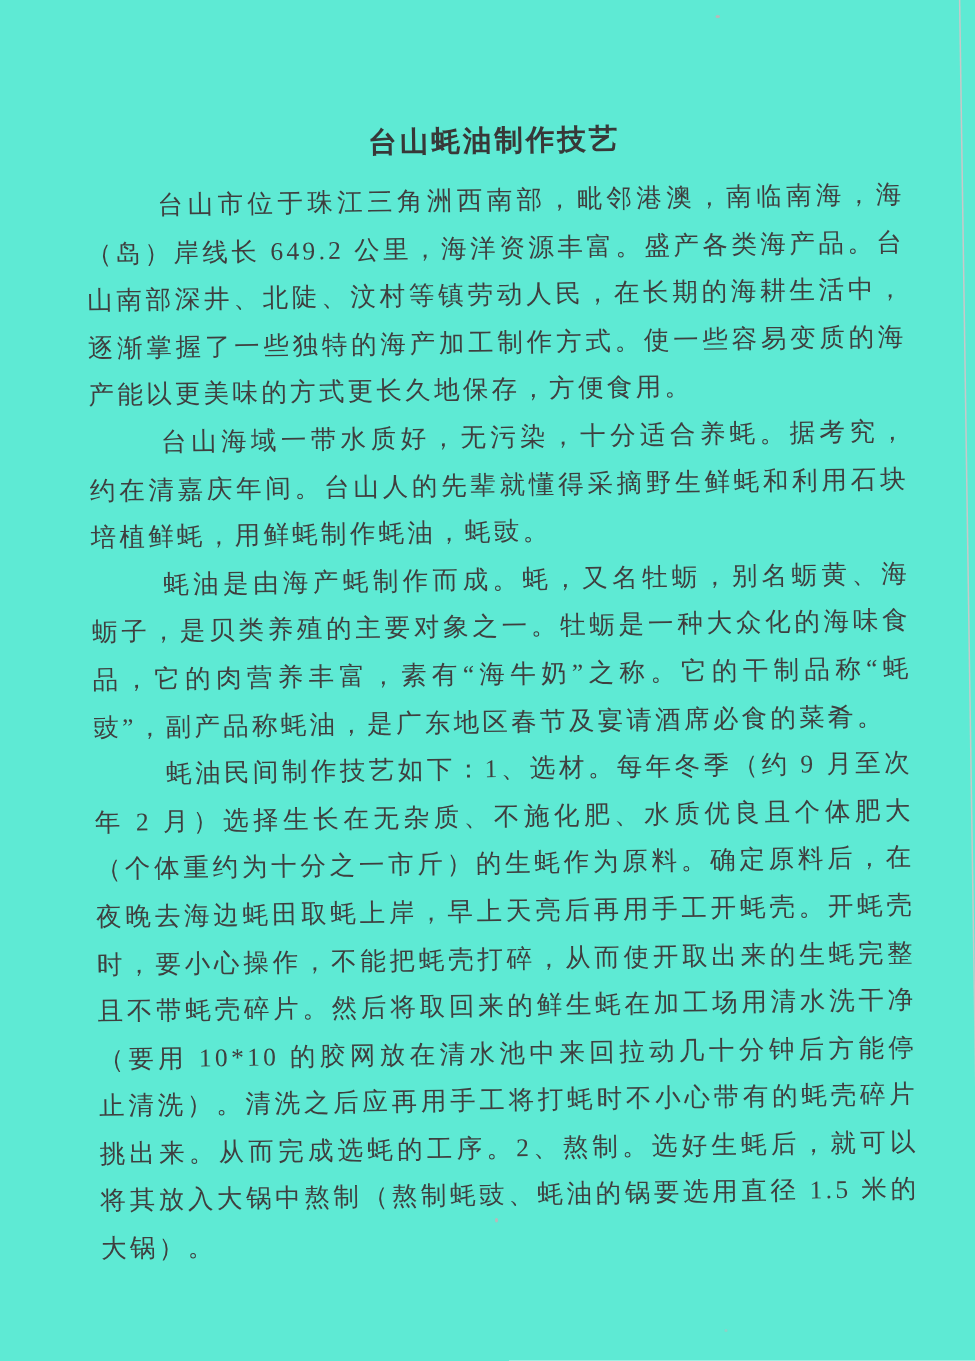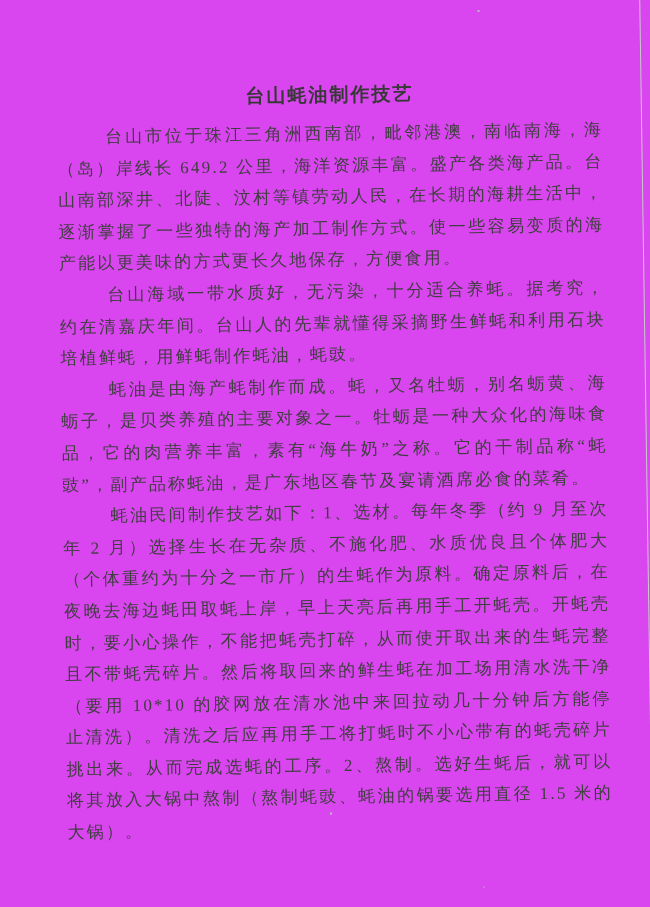--- a/index.html
+++ b/index.html
@@ -10,21 +10,21 @@
     width: 650px;
     height: 907px;
     background: #ffffff;
     position: relative;
     overflow: hidden;
     font-family: "Liberation Serif", "DejaVu Serif", serif;
   }
   .sheet {
     position: absolute;
     inset: 0;
-    background: #d946ef;
+    background: #5eead4;
   }
   
   .edge-line {
     position: absolute;
     left: 646px;
     top: -10px;
     width: 1px;
     height: 930px;
     background: #c9c9c9;
     transform: rotate(-0.85deg);

